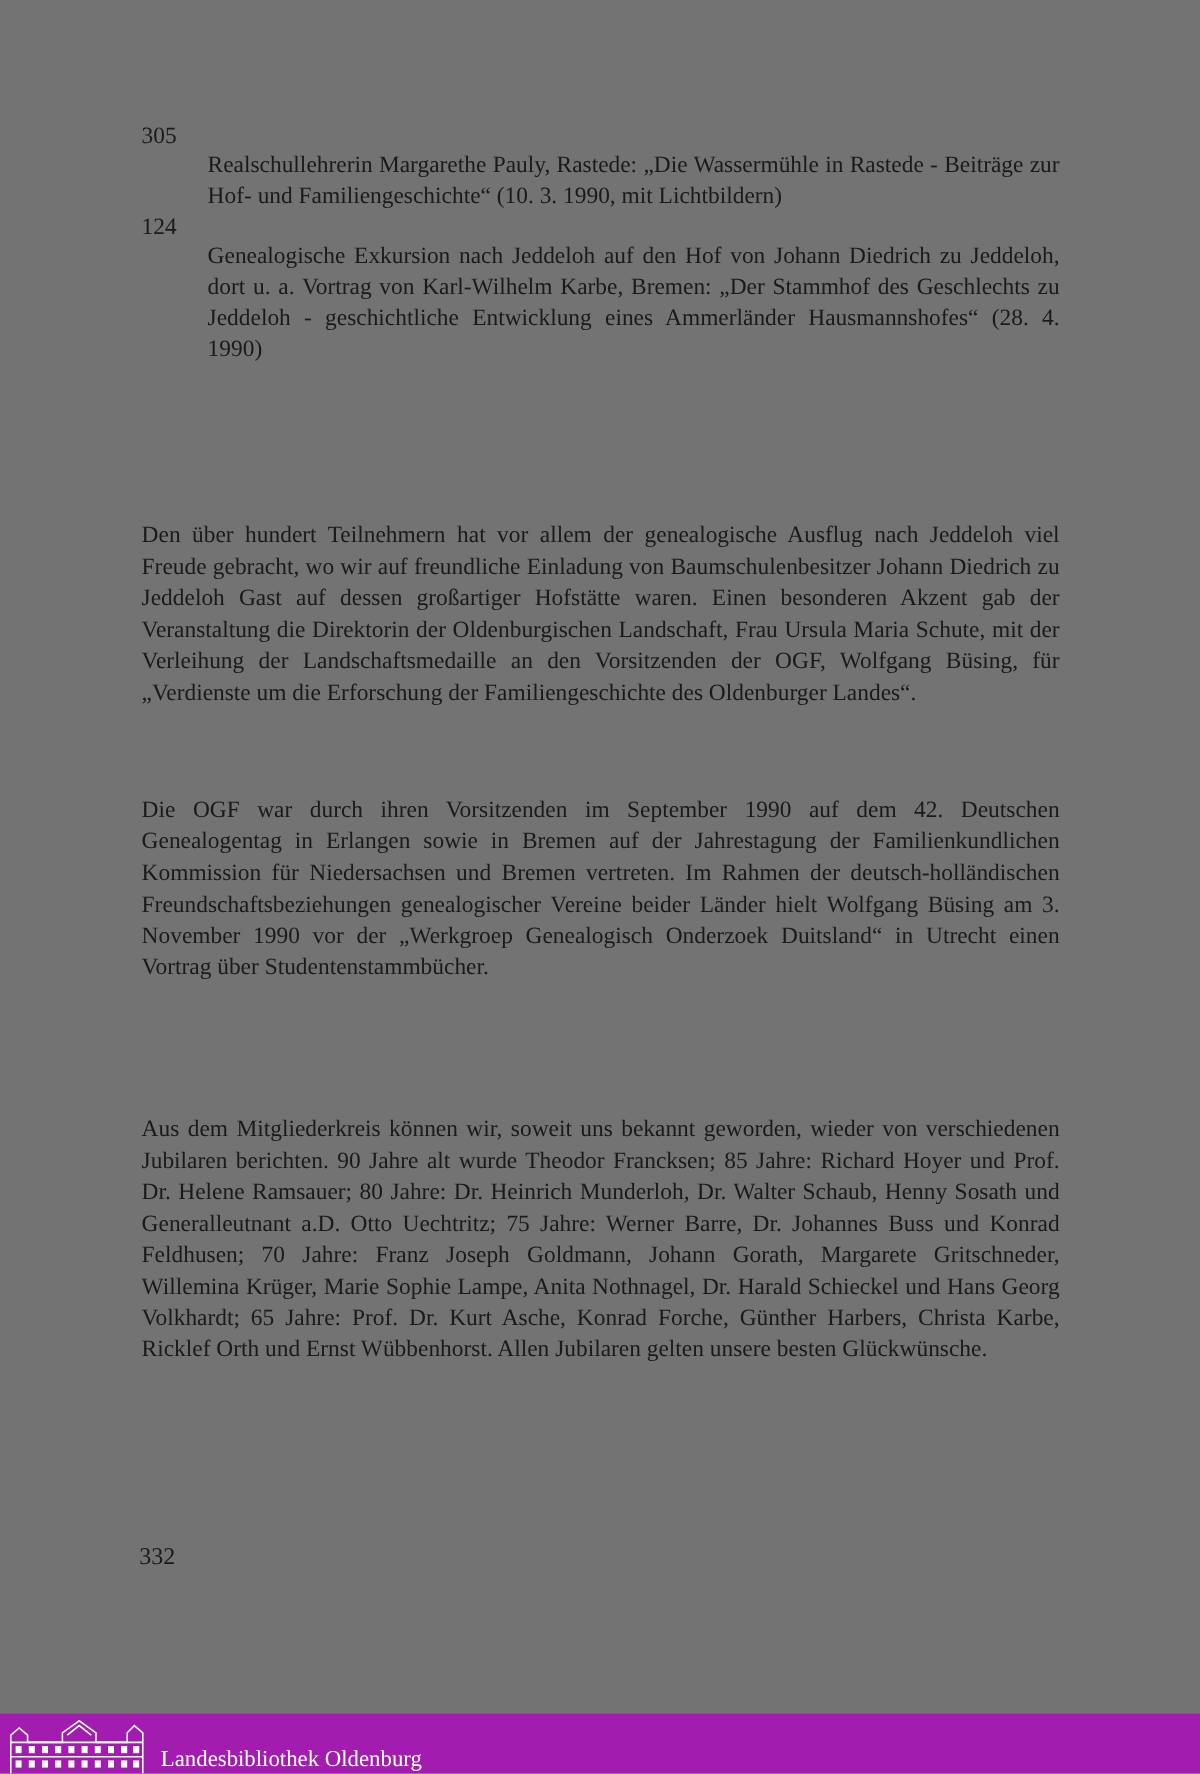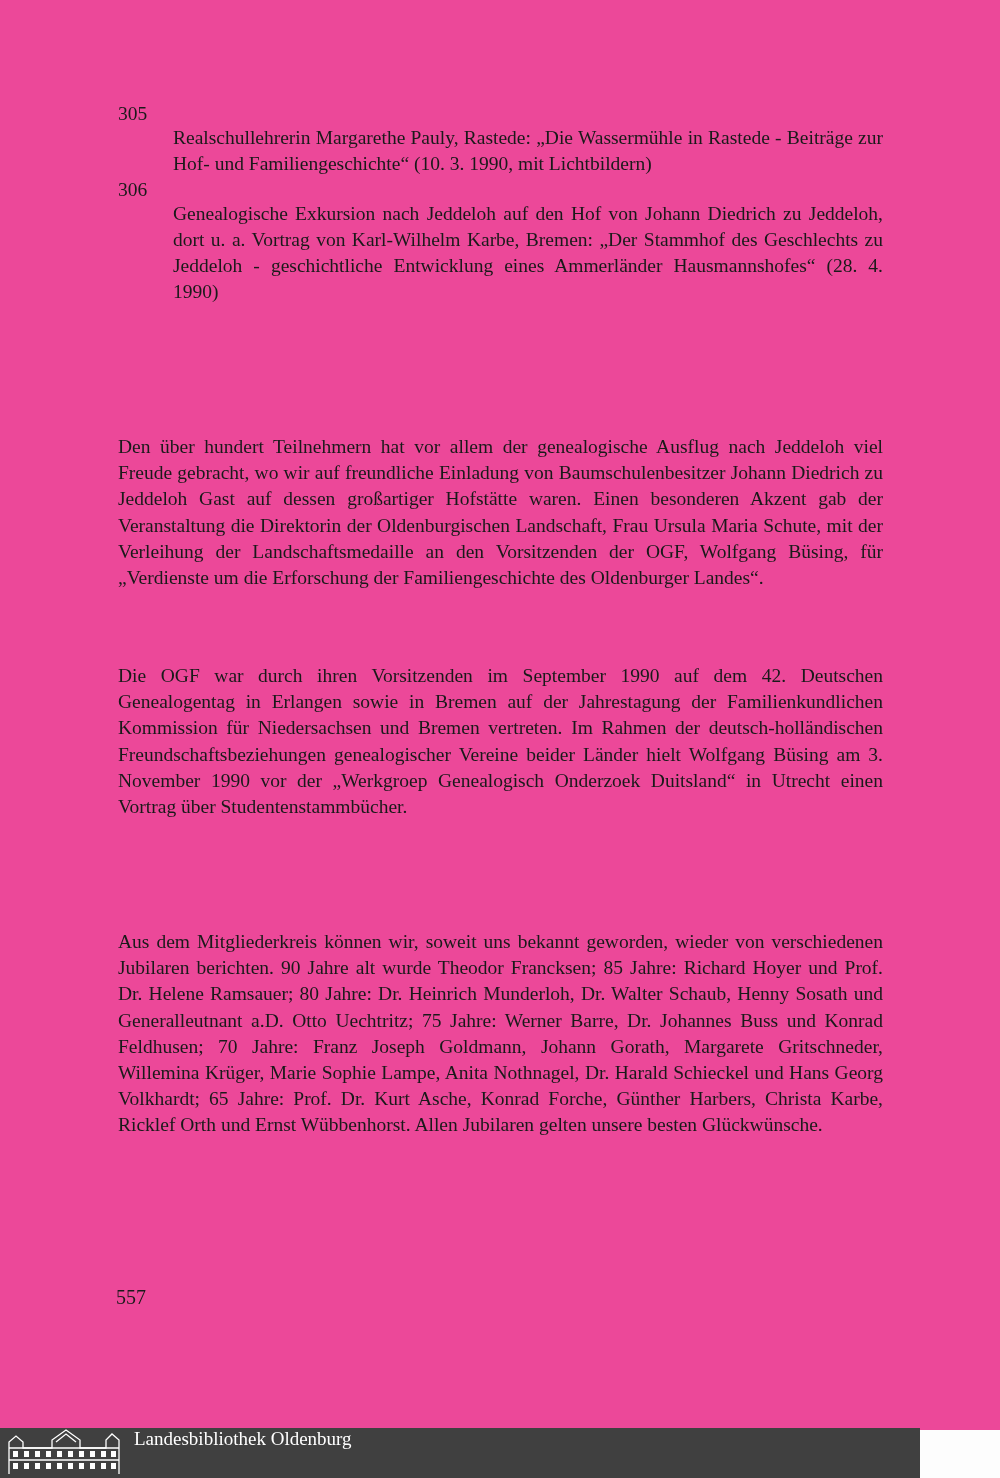--- a/index.html
+++ b/index.html
@@ -2,62 +2,62 @@
 <html><head>
 <meta charset="utf-8">
 <style>
   html, body { margin: 0; padding: 0; }
   body {
     width: 1000px; height: 1478px; position: relative; overflow: hidden;
     background: #fdfdfd;
     font-family: "Liberation Serif", "DejaVu Serif", serif;
     color: #1a1a1a;
   }
-  .page { position: absolute; left: 0; top: 0; width: 1000px; height: 1430px; background: #ec4899; }
+  .page { position: absolute; left: 0; top: 0; width: 1000px; height: 1430px; background: #737373; }
   .entries { position: absolute; left: 118px; top: 101px; width: 765px; }
   .entry { display: flex; font-size: 19.5px; line-height: 26px; }
   .entry .num { width: 55px; flex: 0 0 55px; }
   .entry .txt { flex: 1; text-align: justify; text-align-last: left; margin-top: 24px; }
   .para {
     position: absolute; left: 118px; width: 765px;
     font-size: 19.5px; line-height: 26.2px;
     text-align: justify; margin: 0; font-family: Liberation Serif, serif;
   }
   .p1 { top: 434px; }
   .p2 { top: 663px; }
   .p3 { top: 870px; }
   .p4 { top: 929px; }
   .pagenum { position: absolute; left: 116px; top: 1286px; font-size: 20px; }
   .footer {
-    position: absolute; left: 0; top: 1428px; width: 920px; height: 50px;
-    background: #404040; display: flex; align-items: flex-start;
+    position: absolute; left: 0; top: 1428px; width: 1000px; height: 50px;
+    background: #a21caf; display: flex; align-items: flex-end;
   }
   .footer svg { margin-left: 6px; }
   .footer .lib { color: #ffffff; font-size: 19px; margin-left: 10px; font-family: "Liberation Serif", serif; }
 </style>
 </head>
 <body>
 
 <div class="page">
   <div class="entries">
     <div class="entry">
       <span class="num">305</span>
       <span class="txt">Realschullehrerin Margarethe Pauly, Rastede: „Die Wassermühle in Rastede - Beiträge zur Hof- und Familiengeschichte“ (10. 3. 1990, mit Lichtbildern)</span>
     </div>
     <div class="entry">
-      <span class="num">306</span>
+      <span class="num">124</span>
       <span class="txt">Genealogische Exkursion nach Jeddeloh auf den Hof von Johann Diedrich zu Jeddeloh, dort u. a. Vortrag von Karl-Wilhelm Karbe, Bremen: „Der Stammhof des Geschlechts zu Jeddeloh - geschichtliche Entwicklung eines Ammerländer Hausmannshofes“ (28. 4. 1990)</span>
     </div>
   </div>
 
   <p class="para p1">Den über hundert Teilnehmern hat vor allem der genealogische Ausflug nach Jeddeloh viel Freude gebracht, wo wir auf freundliche Einladung von Baumschulenbesitzer Johann Diedrich zu Jeddeloh Gast auf dessen großartiger Hofstätte waren. Einen besonderen Akzent gab der Veranstaltung die Direktorin der Oldenburgischen Landschaft, Frau Ursula Maria Schute, mit der Verleihung der Landschaftsmedaille an den Vorsitzenden der OGF, Wolfgang Büsing, für „Verdienste um die Erforschung der Familiengeschichte des Oldenburger Landes“.</p>
   <p class="para p2">Die OGF war durch ihren Vorsitzenden im September 1990 auf dem 42. Deutschen Genealogentag in Erlangen sowie in Bremen auf der Jahrestagung der Familienkundlichen Kommission für Niedersachsen und Bremen vertreten. Im Rahmen der deutsch-holländischen Freundschaftsbeziehungen genealogischer Vereine beider Länder hielt Wolfgang Büsing am 3. November 1990 vor der „Werkgroep Genealogisch Onderzoek Duitsland“ in Utrecht einen Vortrag über Studentenstammbücher.</p>
   <p class="para p4">Aus dem Mitgliederkreis können wir, soweit uns bekannt geworden, wieder von verschiedenen Jubilaren berichten. 90 Jahre alt wurde Theodor Francksen; 85 Jahre: Richard Hoyer und Prof. Dr. Helene Ramsauer; 80 Jahre: Dr. Heinrich Munderloh, Dr. Walter Schaub, Henny Sosath und Generalleutnant a.D. Otto Uechtritz; 75 Jahre: Werner Barre, Dr. Johannes Buss und Konrad Feldhusen; 70 Jahre: Franz Joseph Goldmann, Johann Gorath, Margarete Gritschneder, Willemina Krüger, Marie Sophie Lampe, Anita Nothnagel, Dr. Harald Schieckel und Hans Georg Volkhardt; 65 Jahre: Prof. Dr. Kurt Asche, Konrad Forche, Günther Harbers, Christa Karbe, Ricklef Orth und Ernst Wübbenhorst. Allen Jubilaren gelten unsere besten Glückwünsche.</p>
 
-  <div class="pagenum">557</div>
+  <div class="pagenum">332</div>
 </div>
 
 <div class="footer">
   <svg width="118" height="46" viewBox="0 0 118 46">
     <g fill="none" stroke="#ffffff" stroke-width="1.3">
       <path d="M3 46 V14 L10 8 L17 14 V20 H46 V12 L60 2 L74 12 V20 H100 V12 L106 6 L113 12 V46"></path>
       <line x1="3" y1="20" x2="113" y2="20"></line>
       <line x1="3" y1="32" x2="113" y2="32"></line>
       <path d="M50 14 L60 6 L70 14"></path>
     </g>

